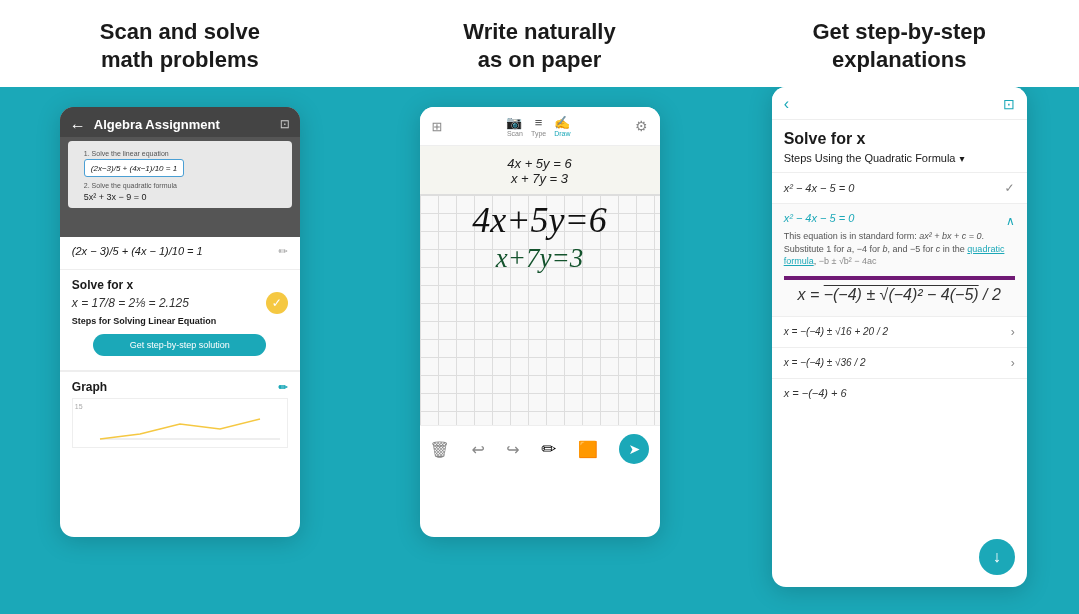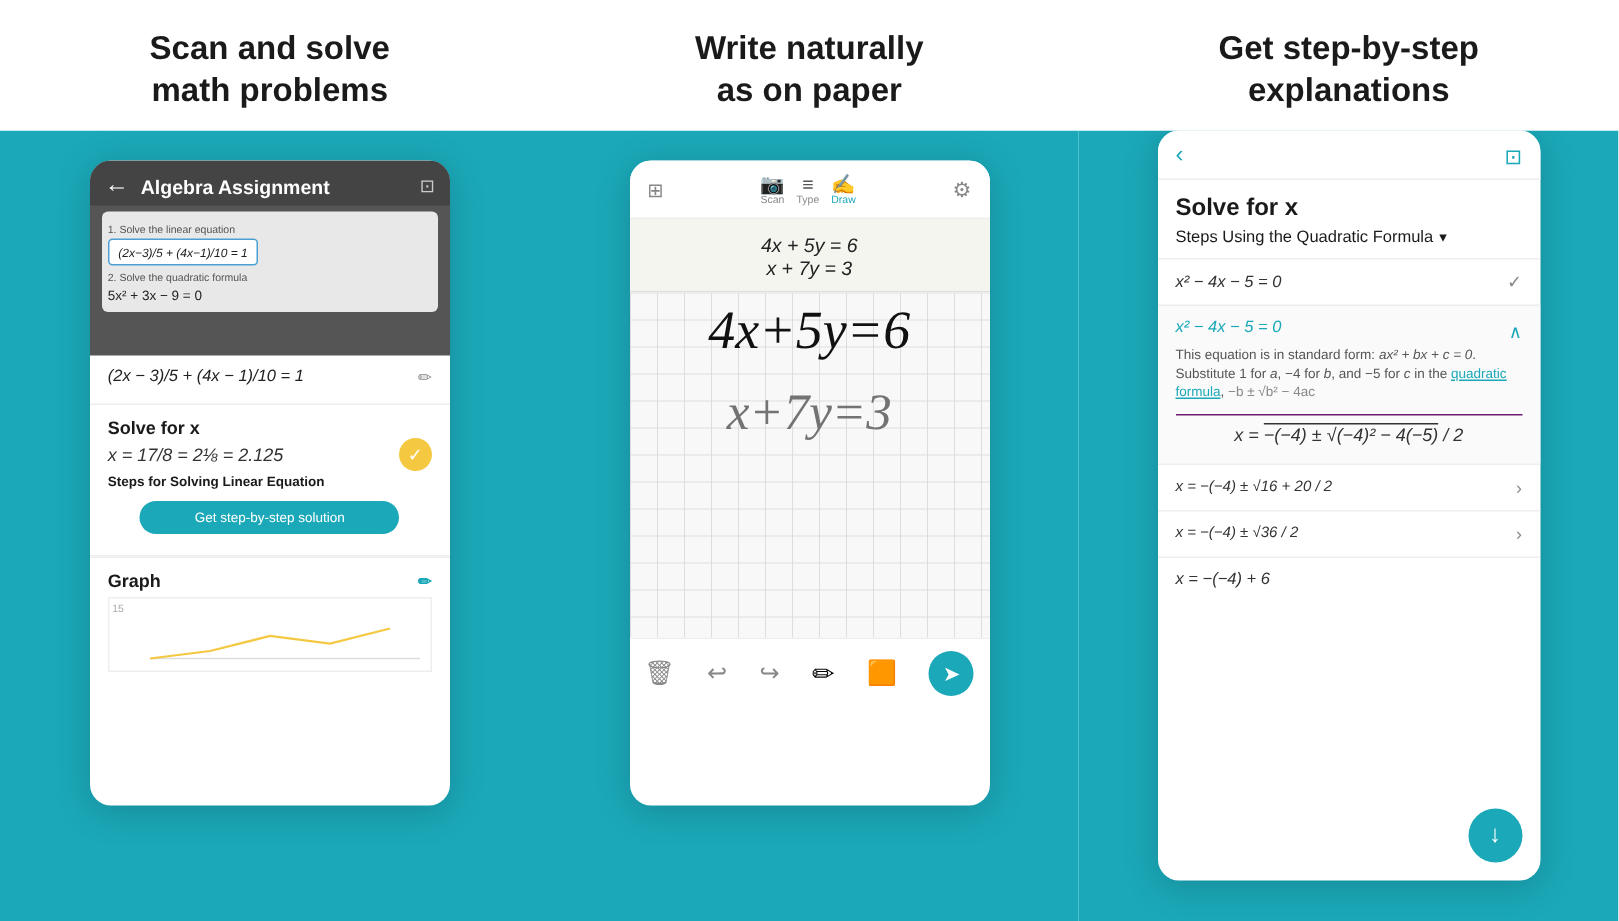--- a/index.html
+++ b/index.html
@@ -96,21 +96,21 @@
 
     .phone-1-doc-icon {
       color: #ccc;
       font-size: 12px;
     }
 
     .assignment-content {
       background: #e8e8e8;
       margin: 4px 8px;
       border-radius: 4px;
-      padding: 6px 4px;
+      padding: 6px 16px;
       font-size: 8px;
       color: #333;
     }
 
     .eq-box {
       border: 1.5px solid #4a9fd4;
       border-radius: 3px;
       padding: 3px 6px;
       display: inline-block;
       margin: 2px 0;
@@ -320,26 +320,26 @@
 
     .hw-line1 {
       font-size: 36px;
       font-family: 'Georgia', serif;
       color: #111;
       font-weight: 400;
       font-style: italic;
     }
 
     .hw-line2 {
-      font-size: 34px;
+      font-size: 27px;
       font-family: 'Georgia', serif;
-      color: #737373;
+      color: #14532d;
       font-weight: 400;
       font-style: italic;
-      margin-top: 16px;
+      margin-top: 2px;
     }
 
     .phone-2-toolbar-bottom {
       background: #fff;
       padding: 8px 10px;
       display: flex;
       justify-content: space-between;
       align-items: center;
       border-top: 1px solid #eee;
     }
@@ -614,21 +614,21 @@
         </div>
 
         <div class="step-expanded">
           <div style="display:flex;justify-content:space-between;align-items:center;">
             <span class="step-eq-blue">x² − 4x − 5 = 0</span>
             <span class="chevron-up">∧</span>
           </div>
           <div class="step-desc">
             This equation is in standard form: <i>ax² + bx + c = 0</i>. Substitute 1 for <i>a</i>, −4 for <i>b</i>, and −5 for <i>c</i> in the <span style="color:#1ba8b8;text-decoration:underline;">quadratic formula</span>, <span style="color:#888;">−b ± √b² − 4ac</span>
           </div>
-          <div class="step-formula" style="font-size:12px;border-top:1px solid #701a75;padding-top:6px;">
+          <div class="step-formula" style="font-size:16px;border-top:4px solid #701a75;padding-top:6px;">
             x = <span style="text-decoration:overline;">−(−4) ± √(−4)² − 4(−5)</span> / 2
           </div>
         </div>
 
         <div class="step-row">
           <span class="step-eq" style="font-size:10px;">x = −(−4) ± √16 + 20 / 2</span>
           <span class="step-chevron">›</span>
         </div>
 
         <div class="step-row">

